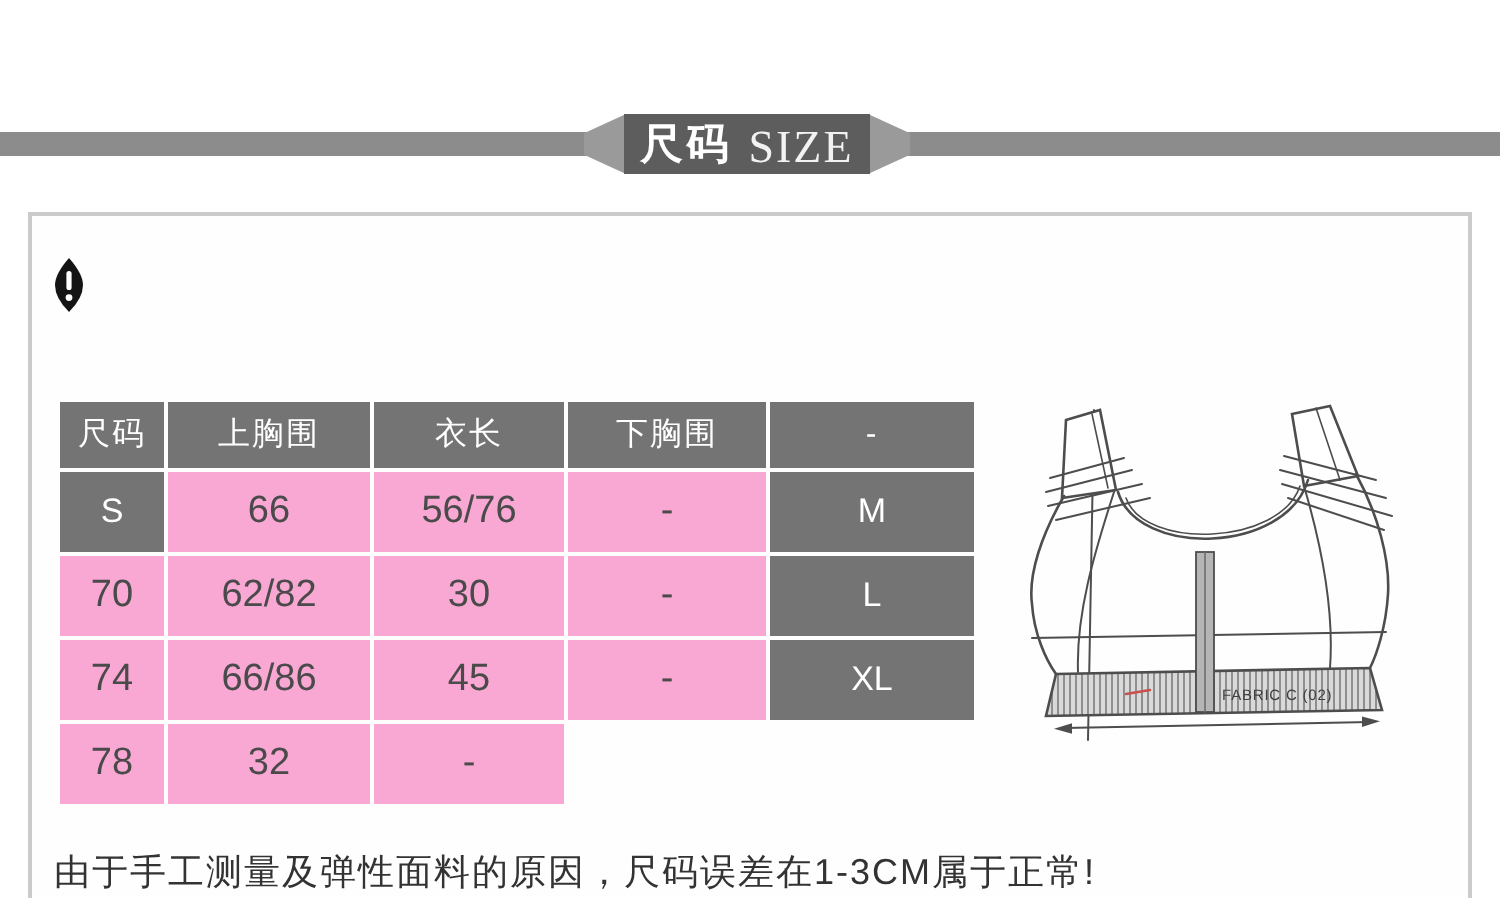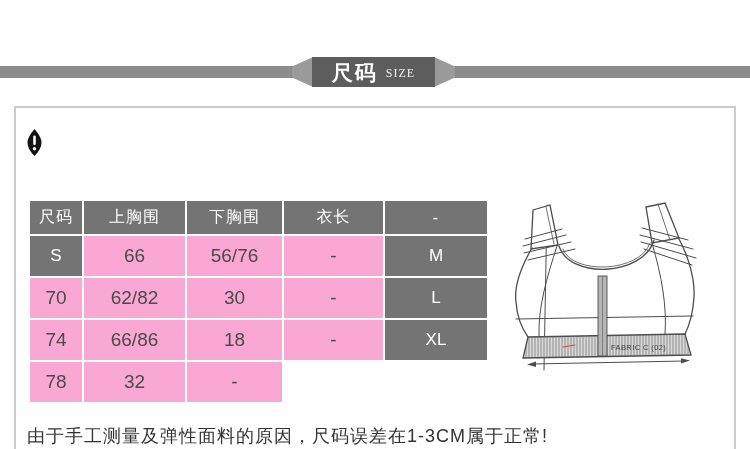--- a/index.html
+++ b/index.html
@@ -8,21 +8,21 @@
     position:relative; width:750px; height:449px; overflow:hidden;
     background:#ffffff; font-family:"Liberation Sans", sans-serif;margin-top:36px;
   }
   
   .banner-bar { position:absolute; left:0; top:30px; width:750px; height:12px; background:#8c8c8c; }
   .banner-box {
     position:absolute; left:312px; top:21px; width:123px; height:30px; background:#5d5d5d;
     display:flex; align-items:center; justify-content:center; gap:8px;
   }
   .banner-cn { color:#ffffff; font-size:21px; font-weight:bold; letter-spacing:2px; line-height:1; }
-  .banner-en { color:#f2f2f2; font-size:12px; font-family:"Liberation Serif", serif; letter-spacing:1px; line-height:1; padding-top:2px; }
+  .banner-en { color:#f2f2f2; font-size:23px; font-family:"Liberation Serif", serif; letter-spacing:1px; line-height:1; padding-top:2px; }
   .banner-tail { position:absolute; top:21px; width:21px; height:30px; background:#9a9a9a; }
   .tail-left  { left:292px; clip-path:polygon(100% 0, 0 32%, 0 68%, 100% 100%); }
   .tail-right { left:434px; clip-path:polygon(0 0, 100% 32%, 100% 68%, 0 100%); }
   
   .content-panel {
     position:absolute; left:14px; top:70px; width:722px; height:362px;
     background:#fefefe; border:2px solid #cbcbcb;
   }
   
   .notice-icon { position:absolute; left:26px; top:93px; width:17px; height:27px; }
@@ -67,39 +67,39 @@
 
   <svg class="notice-icon" viewBox="0 0 17 27">
     <path d="M8.5,0 Q15.5,8 15.5,13.5 Q15.5,20 8.5,27 Q1.5,20 1.5,13.5 Q1.5,8 8.5,0 Z" fill="#141414"></path>
     <rect x="7.2" y="6.5" width="2.6" height="9.5" rx="1.3" fill="#ffffff"></rect>
     <circle cx="8.5" cy="19.8" r="1.7" fill="#ffffff"></circle>
   </svg>
 
   <div class="size-table">
     <div class="cell th">尺码</div>
     <div class="cell th">上胸围</div>
+    <div class="cell th">衣长</div>
     <div class="cell th">下胸围</div>
-    <div class="cell th">衣长</div>
     <div class="cell th">-</div>
 
     <div class="cell szc">S</div>
     <div class="cell td">66</div>
     <div class="cell td">56/76</div>
     <div class="cell td">-</div>
 
     <div class="cell szc">M</div>
     <div class="cell td">70</div>
     <div class="cell td">62/82</div>
     <div class="cell td">30</div>
     <div class="cell td">-</div>
 
     <div class="cell szc">L</div>
     <div class="cell td">74</div>
     <div class="cell td">66/86</div>
-    <div class="cell td">18</div>
+    <div class="cell td">45</div>
     <div class="cell td">-</div>
 
     <div class="cell szc">XL</div>
     <div class="cell td">78</div>
     <div class="cell td">32</div>
     <div class="cell td">-</div>
   </div>
 
   <svg class="bra-illustration" viewBox="0 0 225 225">
     <defs>

